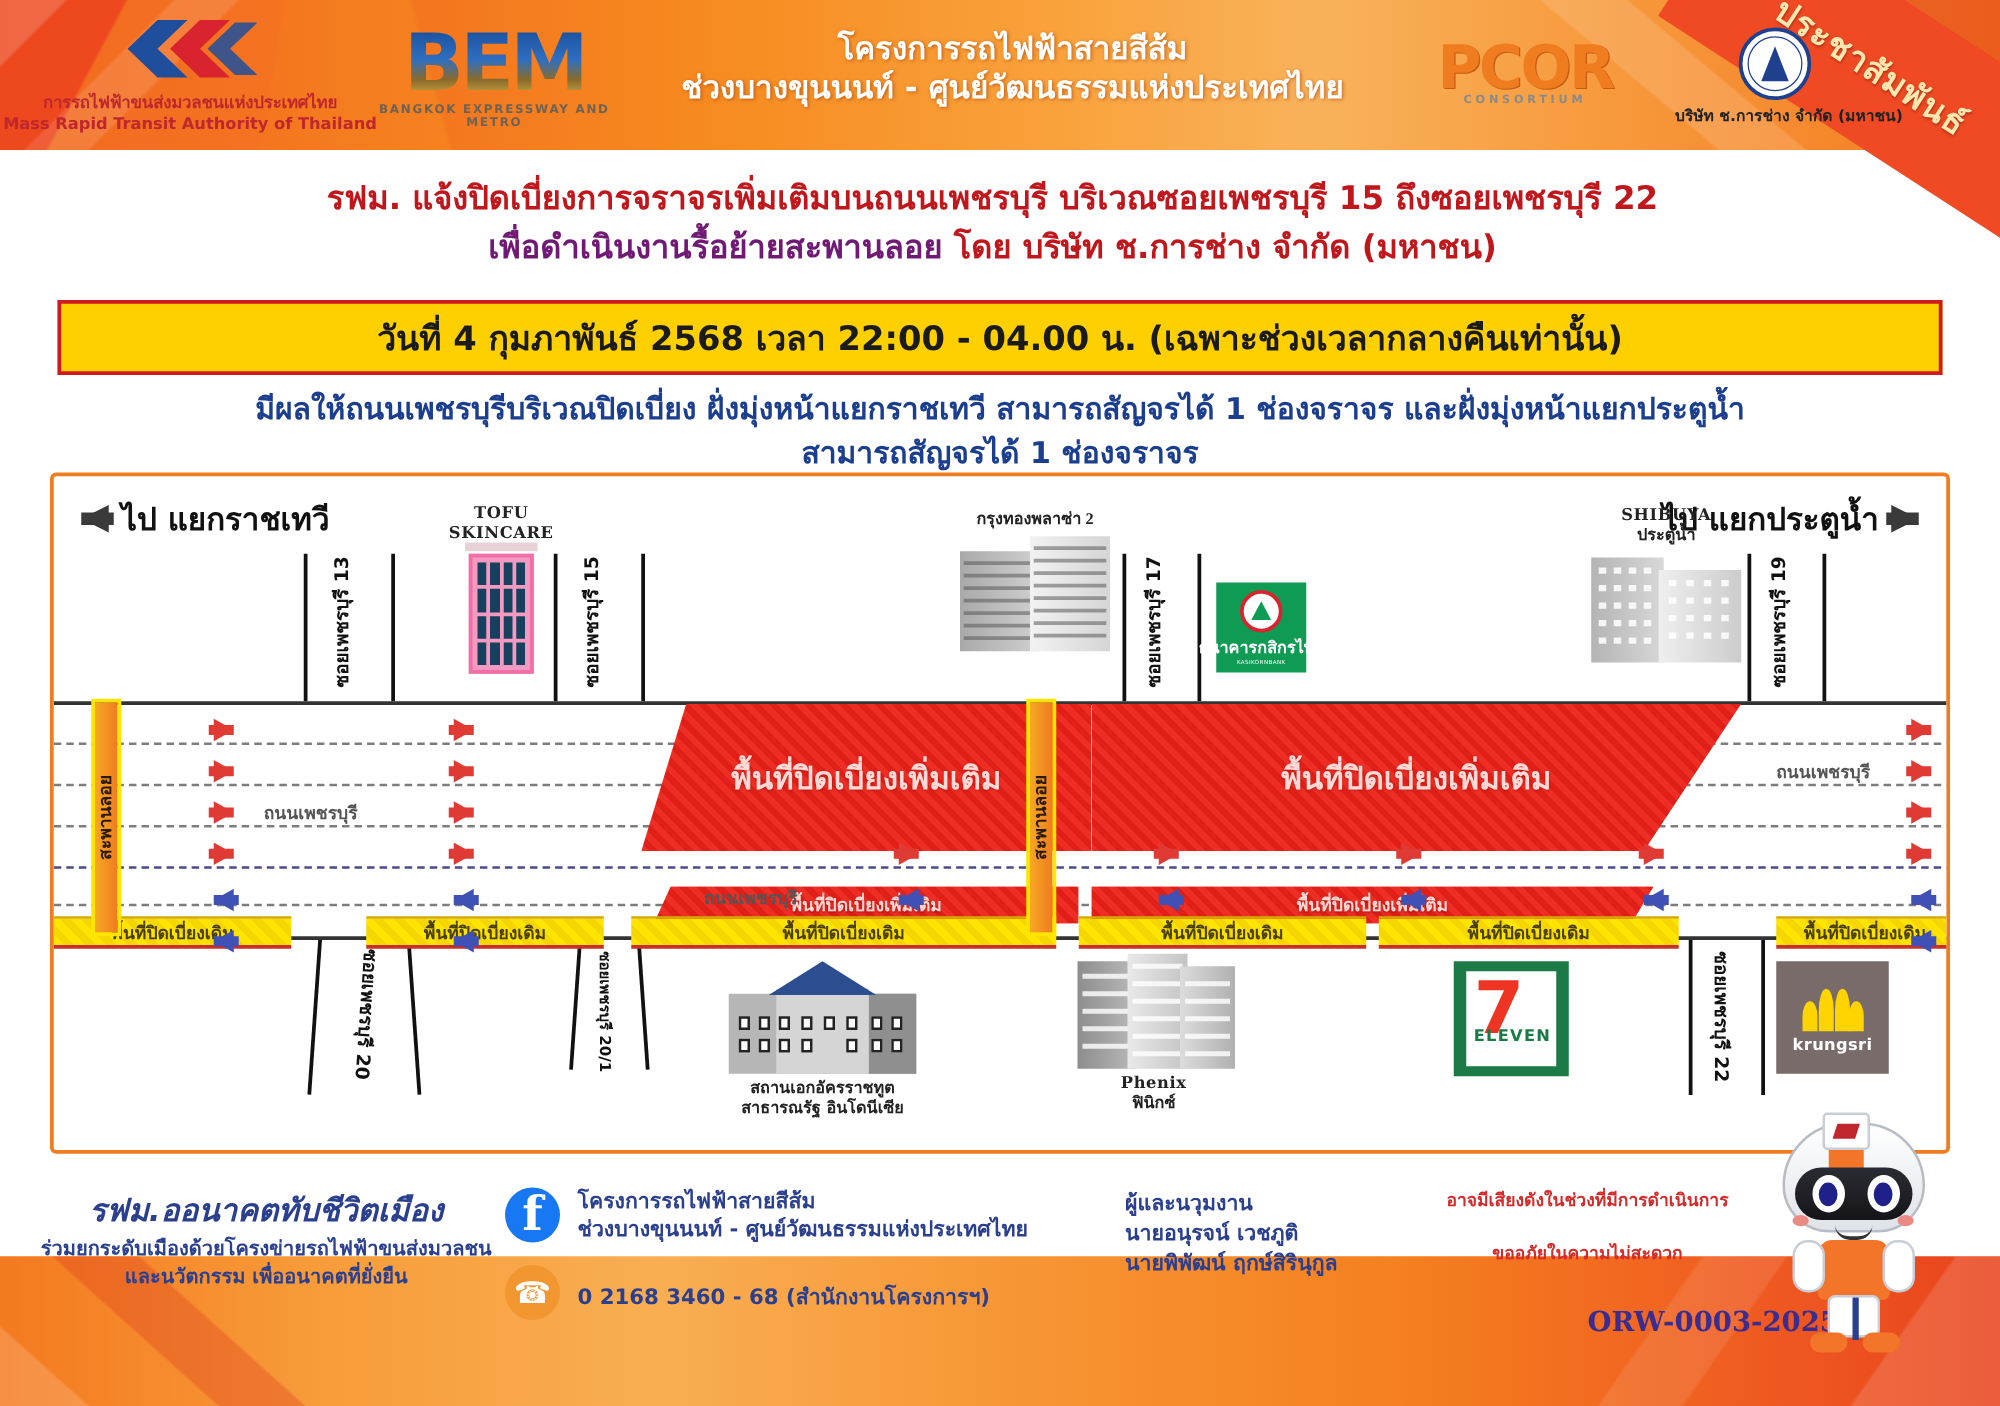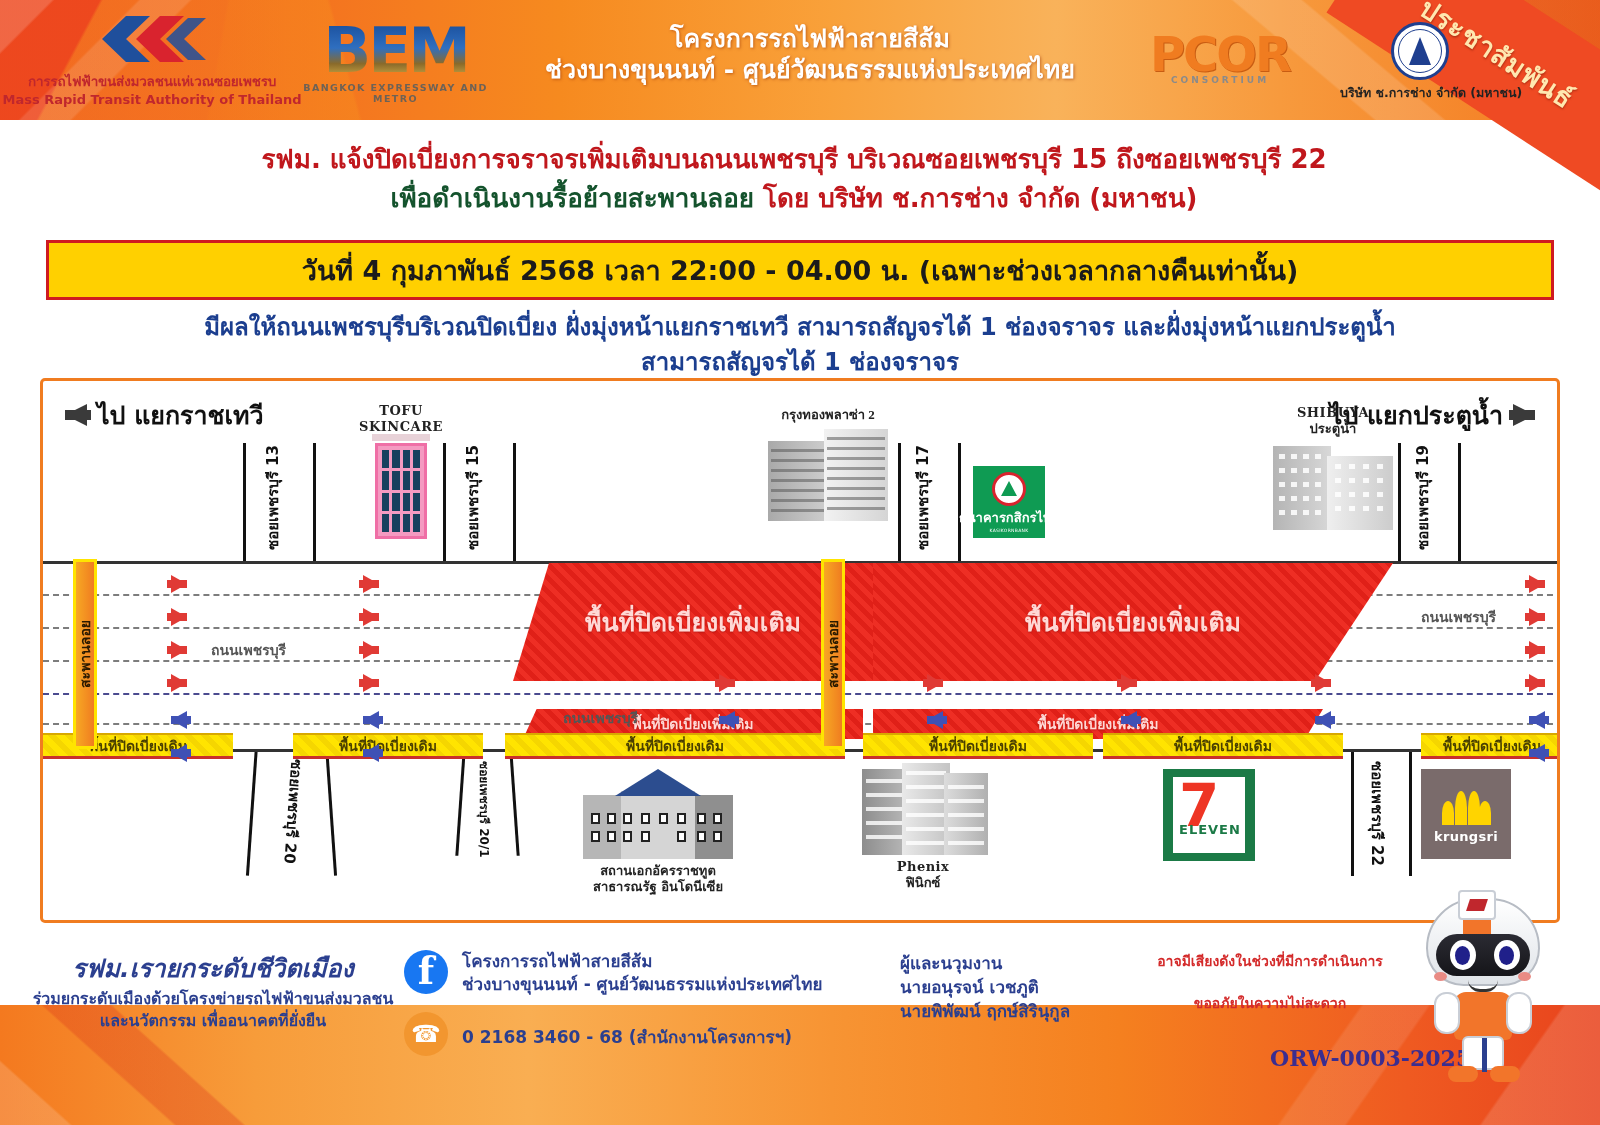--- a/index.html
+++ b/index.html
@@ -74,21 +74,21 @@
     background:#fff; position:relative; display:flex;align-items:center;justify-content:center;}
   .ckp-seal .tower{ width:0;height:0;border-left:11px solid transparent;border-right:11px solid transparent;
     border-bottom:28px solid #1f3f8f; }
   .ckp-seal .ring{ position:absolute; inset:4px; border-radius:50%; border:1px solid #1f3f8f;}
   .logo-ckp .name{ font-size:12.5px; font-weight:bold; color:#222; margin-top:3px; white-space:nowrap;}
 
   
   .notice { position:absolute; left:0; top:140px; width:1588px; text-align:center; }
   .notice .n1 { color:#c0171c; font-size:26px; font-weight:bold; line-height:1.5; }
   .notice .n2 { font-size:26px; font-weight:bold; line-height:1.5; }
-  .notice .n2 .blue { color:#14532d; }
+  .notice .n2 .blue { color:#701a75; }
   .notice .n2 .red  { color:#c0171c; }
 
   .datebar { position:absolute; left:46px; top:240px; width:1508px; height:60px;
     background:#ffd000; border:3px solid #cf1a20; display:flex; align-items:center; justify-content:center; }
   .datebar span { color:#1b1b1b; font-size:27px; font-weight:bold; }
 
   .subnote { position:absolute; left:0; top:310px; width:1600px; text-align:center; }
   .subnote div { color:#1b3e8f; font-size:24px; font-weight:bold; line-height:1.45; }
 
   
@@ -258,21 +258,21 @@
 <div class="header">
 
   <div class="logo-mrta">
     <div class="mrta-mark">
       <svg width="120" height="58" viewBox="0 0 120 58">
         <path d="M10 29 L34 6 L58 6 L34 29 L58 52 L34 52 Z" fill="#1f4f9c"></path>
         <path d="M44 29 L68 6 L92 6 L68 29 L92 52 L68 52 Z" fill="#d9232e"></path>
         <path d="M74 29 L96 8 L114 8 L92 29 L114 50 L96 50 Z" fill="#1f4f9c" opacity=".85"></path>
       </svg>
     </div>
-    <div class="l1">การรถไฟฟ้าขนส่งมวลชนแห่เวณซอยเพชรบ</div>
+    <div class="l1">การรถไฟฟ้าขนส่งมวลชนแห่งประเทศไทย</div>
     <div class="l2">Mass Rapid Transit Authority of Thailand</div>
   </div>
 
   <div class="logo-bem">
     <div class="bem-word">BEM</div>
     <div class="bem-sub">BANGKOK EXPRESSWAY AND METRO</div>
   </div>
 
   <div class="hdr-title">
     <div class="t1">โครงการรถไฟฟ้าสายสีส้ม</div>
@@ -610,21 +610,21 @@
       </div>
       <div class="kn">krungsri</div>
     </div>
   </div>
 
 </div>
 
 <div class="footer">
 
   <div class="slogan">
-    <div class="s1">รฟม.เรายกระดับชีวิตเมือง</div>
+    <div class="s1">รฟม.ออนาคตทับชีวิตเมือง</div>
     <div class="s2">ร่วมยกระดับเมืองด้วยโครงข่ายรถไฟฟ้าขนส่งมวลชน</div>
     <div class="s2">และนวัตกรรม เพื่ออนาคตที่ยั่งยืน</div>
   </div>
 
   <div class="contact">
     <div class="crow">
       <span class="ic-fb"></span>
       <span class="ct">
         <span>โครงการรถไฟฟ้าสายสีส้ม</span><br>
         <span>ช่วงบางขุนนนท์ - ศูนย์วัฒนธรรมแห่งประเทศไทย</span>

